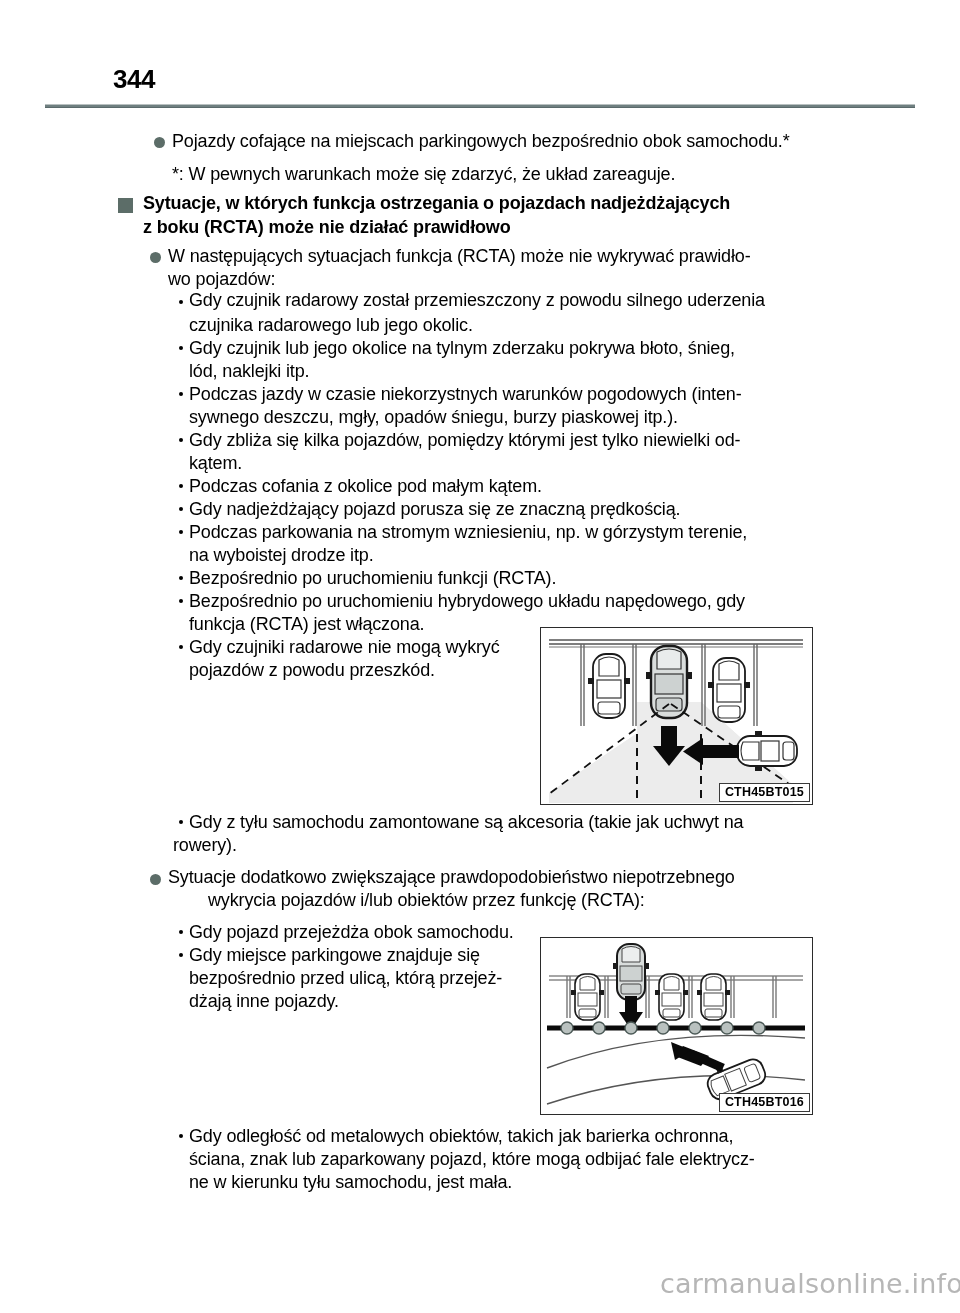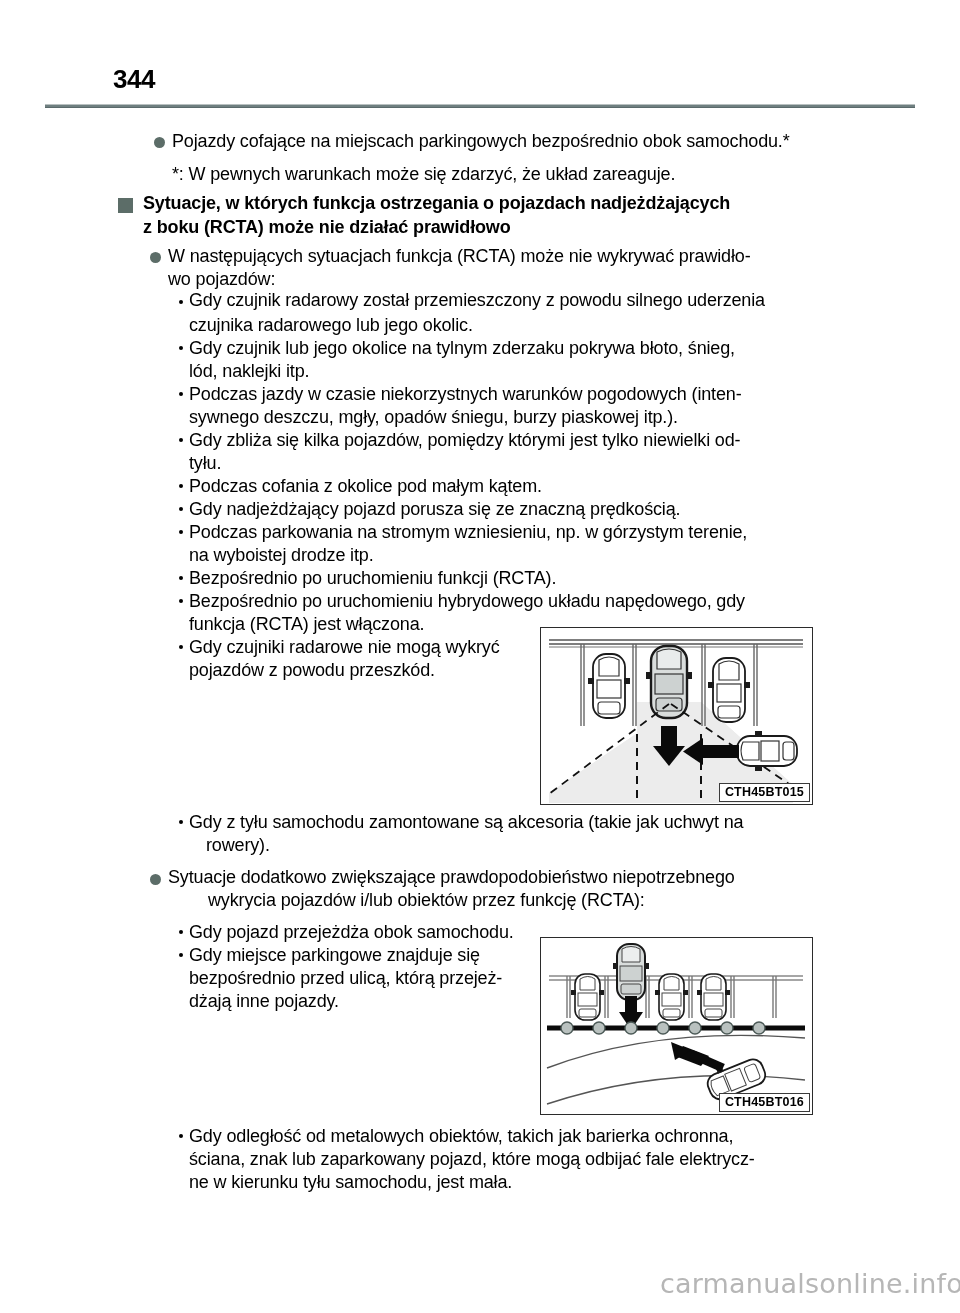--- a/index.html
+++ b/index.html
@@ -162,21 +162,21 @@
   <div class="mid-bullet" style="left:179px; top:224px;"></div>
   <div class="txt justify" style="left:189px; top:215px; width:634px;">Gdy czujnik lub jego okolice na tylnym zderzaku pokrywa błoto, śnieg,</div>
   <div class="txt" style="left:189px; top:238px; width:640px;">lód, naklejki itp.</div>
 
   <div class="mid-bullet" style="left:179px; top:270px;"></div>
   <div class="txt justify" style="left:189px; top:261px; width:634px;">Podczas jazdy w czasie niekorzystnych warunków pogodowych (inten-</div>
   <div class="txt" style="left:189px; top:284px; width:640px;">sywnego deszczu, mgły, opadów śniegu, burzy piaskowej itp.).</div>
 
   <div class="mid-bullet" style="left:179px; top:316px;"></div>
   <div class="txt justify" style="left:189px; top:307px; width:634px;">Gdy zbliża się kilka pojazdów, pomiędzy którymi jest tylko niewielki od-</div>
-  <div class="txt" style="left:189px; top:330px; width:640px;">tyłu.</div>
+  <div class="txt" style="left:189px; top:330px; width:640px;">kątem.</div>
 
   <div class="mid-bullet" style="left:179px; top:362px;"></div>
   <div class="txt" style="left:189px; top:353px; width:640px;">Podczas cofania z okolice pod małym kątem.</div>
 
   <div class="mid-bullet" style="left:179px; top:385px;"></div>
   <div class="txt" style="left:189px; top:376px; width:640px;">Gdy nadjeżdżający pojazd porusza się ze znaczną prędkością.</div>
 
   <div class="mid-bullet" style="left:179px; top:408px;"></div>
   <div class="txt justify" style="left:189px; top:399px; width:634px;">Podczas parkowania na stromym wzniesieniu, np. w górzystym terenie,</div>
   <div class="txt" style="left:189px; top:422px; width:640px;">na wyboistej drodze itp.</div>
@@ -265,21 +265,21 @@
       <g>
         <rect x="162" y="117" width="36" height="13" fill="#0a0a0a"></rect>
         <polygon points="162,110 162,137 142,123.5" fill="#0a0a0a"></polygon>
       </g>
     </svg>
     <div class="illus-code">CTH45BT015</div>
   </div>
 
   <div class="mid-bullet" style="left:179px; top:698px;"></div>
   <div class="txt justify" style="left:189px; top:689px; width:634px;">Gdy z tyłu samochodu zamontowane są akcesoria (takie jak uchwyt na</div>
-  <div class="txt" style="left:206px; top:712px; width:640px;">rowery).</div>
+  <div class="txt" style="left:173px; top:712px; width:640px;">rowery).</div>
 
   <div class="dot-bullet" style="left:150px; top:752px;"></div>
   <div class="txt justify" style="left:168px; top:744px; width:655px;">Sytuacje dodatkowo zwiększające prawdopodobieństwo niepotrzebnego</div>
   <div class="txt" style="left:168px; top:767px; width:662px;margin-left:40px;">wykrycia pojazdów i/lub obiektów przez funkcję (RCTA):</div>
 
   <div class="mid-bullet" style="left:179px; top:808px;"></div>
   <div class="txt" style="left:189px; top:799px; width:640px;">Gdy pojazd przejeżdża obok samochodu.</div>
 
   <div class="mid-bullet" style="left:179px; top:831px;"></div>
   <div class="txt justify" style="left:189px; top:822px; width:334px;">Gdy miejsce parkingowe znajduje się</div>

